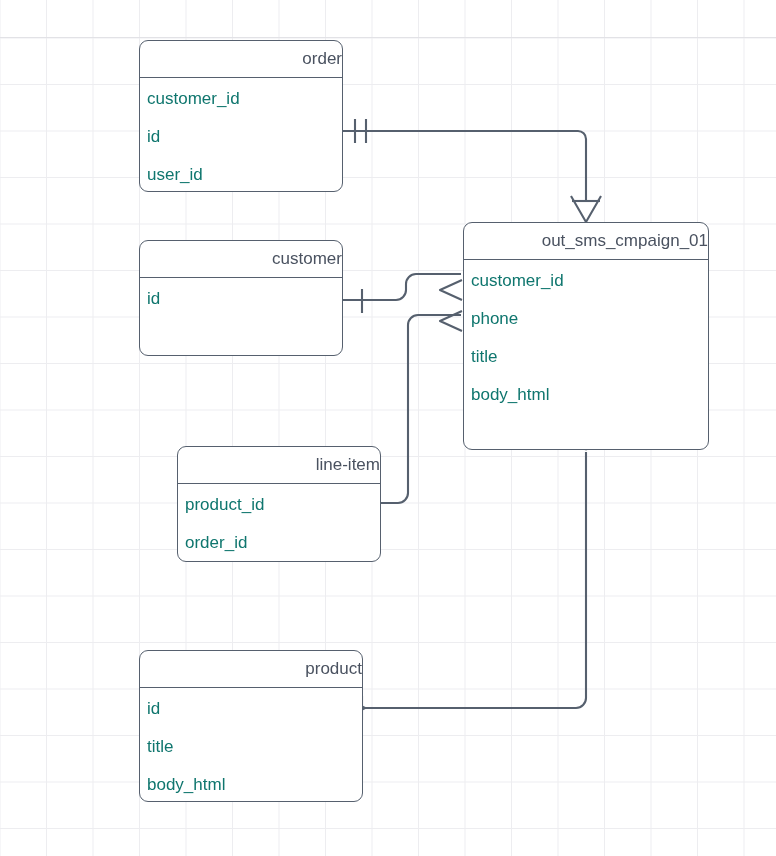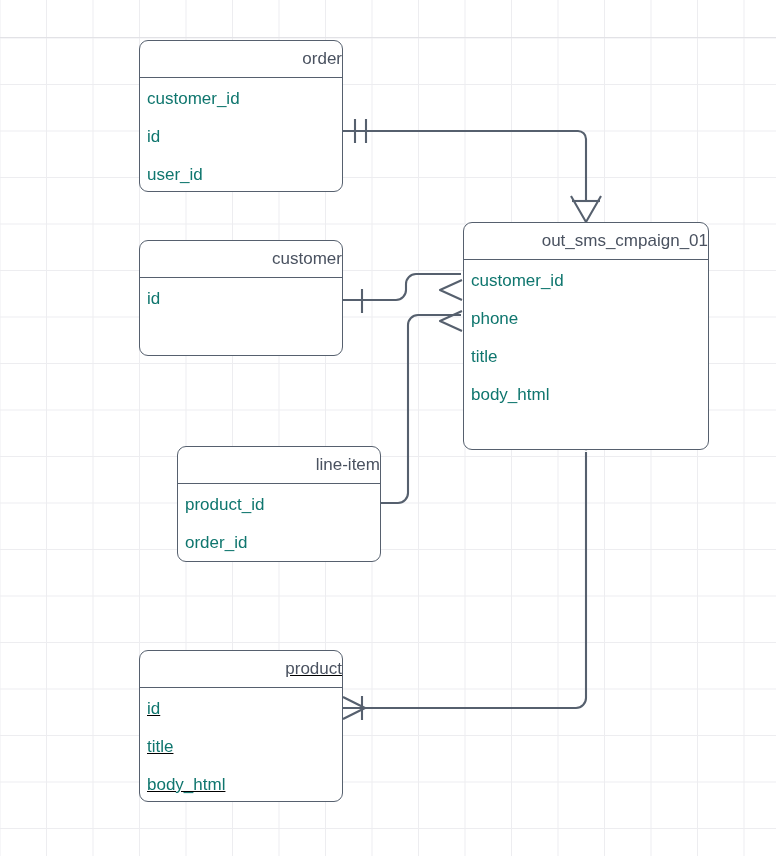--- a/index.html
+++ b/index.html
@@ -117,21 +117,21 @@
   </div>
 
   <div class="entity" style="left:139px; top:446px; width:204px; height:116px;margin-left:38px;">
     <div class="entity-title">line-item</div>
     <div class="entity-fields">
       <div class="entity-field">product_id</div>
       <div class="entity-field">order_id</div>
     </div>
   </div>
 
-  <div class="entity" style="left:139px; top:650px; width:204px; height:152px;text-decoration:underline;">
+  <div class="entity" style="left:139px; top:650px; width:224px; height:152px;">
     <div class="entity-title">product</div>
     <div class="entity-fields">
       <div class="entity-field">id</div>
       <div class="entity-field">title</div>
       <div class="entity-field">body_html</div>
     </div>
   </div>
 
   <div class="entity" style="left:463px; top:222px; width:246px; height:228px;">
     <div class="entity-title">out_sms_cmpaign_01</div>

